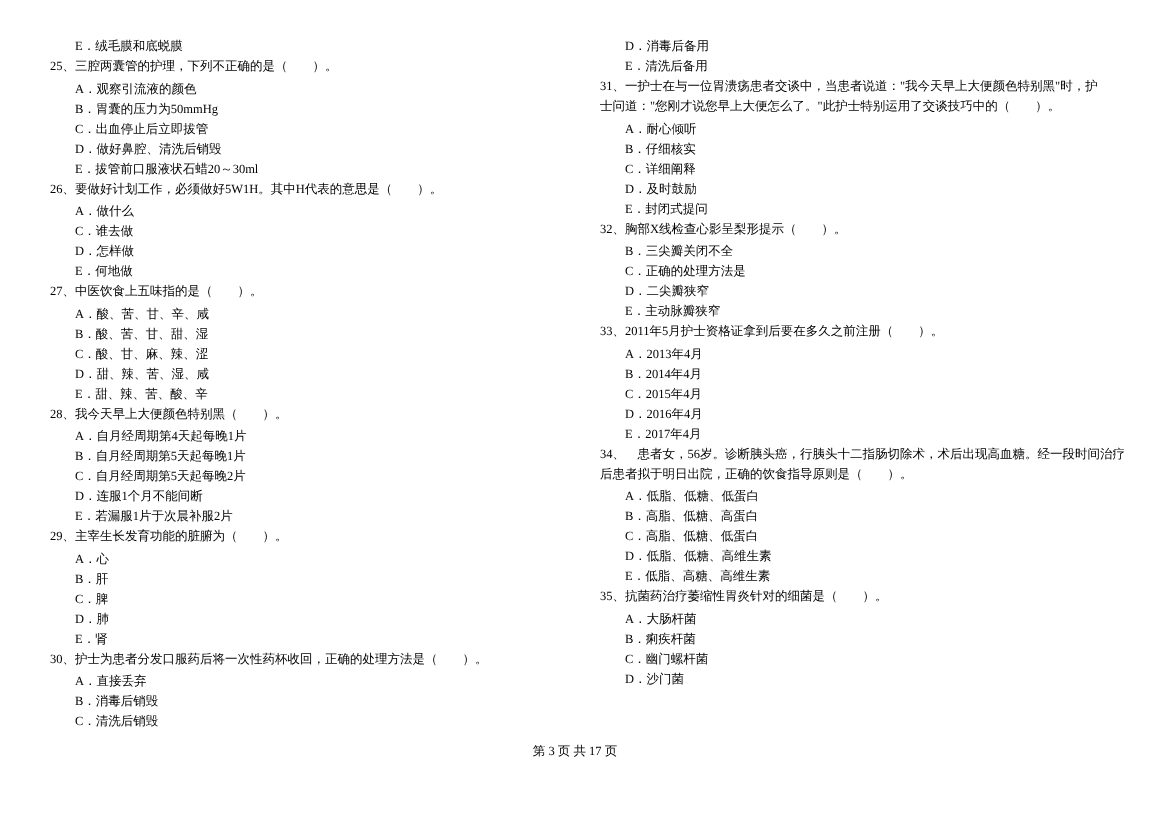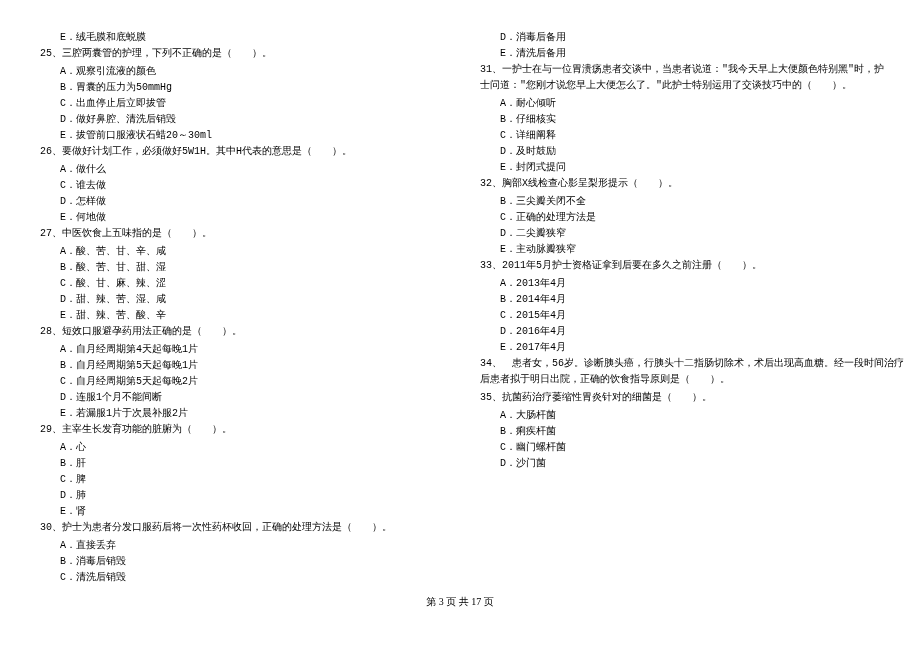--- a/index.html
+++ b/index.html
@@ -9,21 +9,20 @@
     font-size: 10px;
     line-height: 1.6;
     background: #fff;
     width: 840px;
   }
   .page-content {
     column-count: 2;
     column-gap: 40px;
     column-fill: auto;
     height: 560px;
-    font-family: Liberation Mono, monospace;
   }
   .q {
     break-inside: avoid-column;
     margin-bottom: 2px;
   }
   .q-line {
     white-space: pre;
   }
   .opt-block {
     padding-left: 2em;
@@ -67,21 +66,21 @@
       <div class="q-line"><span>27、</span><span>中医饮食上五味指的是（　　）。</span></div>
     </div>
     <div class="opt-block">
       <div class="opt-line">A．酸、苦、甘、辛、咸</div>
       <div class="opt-line">B．酸、苦、甘、甜、湿</div>
       <div class="opt-line">C．酸、甘、麻、辣、涩</div>
       <div class="opt-line">D．甜、辣、苦、湿、咸</div>
       <div class="opt-line">E．甜、辣、苦、酸、辛</div>
     </div>
     <div class="q">
-      <div class="q-line"><span>28、</span><span>短效口服避孕药用法正确的是（　　）。</span></div>
+      <div class="q-line"><span>28、</span><span>我今天早上大便颜色特别黑（　　）。</span></div>
     </div>
     <div class="opt-block">
       <div class="opt-line">A．自月经周期第4天起每晚1片</div>
       <div class="opt-line">B．自月经周期第5天起每晚1片</div>
       <div class="opt-line">C．自月经周期第5天起每晚2片</div>
       <div class="opt-line">D．连服1个月不能间断</div>
       <div class="opt-line">E．若漏服1片于次晨补服2片</div>
     </div>
     <div class="q">
       <div class="q-line"><span>29、</span><span>主宰生长发育功能的脏腑为（　　）。</span></div>
@@ -130,20 +129,27 @@
       <div class="opt-line">A．2013年4月</div>
       <div class="opt-line">B．2014年4月</div>
       <div class="opt-line">C．2015年4月</div>
       <div class="opt-line">D．2016年4月</div>
       <div class="opt-line">E．2017年4月</div>
     </div>
     <div class="q">
       <div class="q-line"><span>34、</span><span>　患者女，56岁。诊断胰头癌，行胰头十二指肠切除术，术后出现高血糖。经一段时间治疗</span></div>
       <div class="q-line">后患者拟于明日出院，正确的饮食指导原则是（　　）。</div>
     </div>
+    <div class="opt-block">
+      <div class="opt-line">A．低脂、低糖、低蛋白</div>
+      <div class="opt-line">B．高脂、低糖、高蛋白</div>
+      <div class="opt-line">C．高脂、低糖、低蛋白</div>
+      <div class="opt-line">D．低脂、低糖、高维生素</div>
+      <div class="opt-line">E．低脂、高糖、高维生素</div>
+    </div>
     <div class="q">
       <div class="q-line"><span>35、</span><span>抗菌药治疗萎缩性胃炎针对的细菌是（　　）。</span></div>
     </div>
     <div class="opt-block">
       <div class="opt-line">A．大肠杆菌</div>
       <div class="opt-line">B．痢疾杆菌</div>
       <div class="opt-line">C．幽门螺杆菌</div>
       <div class="opt-line">D．沙门菌</div>
     </div>
   </div>

